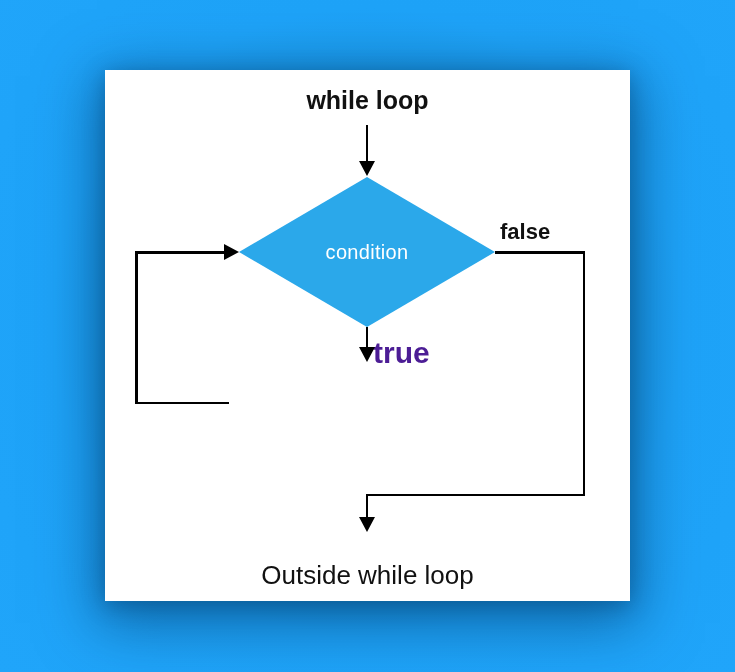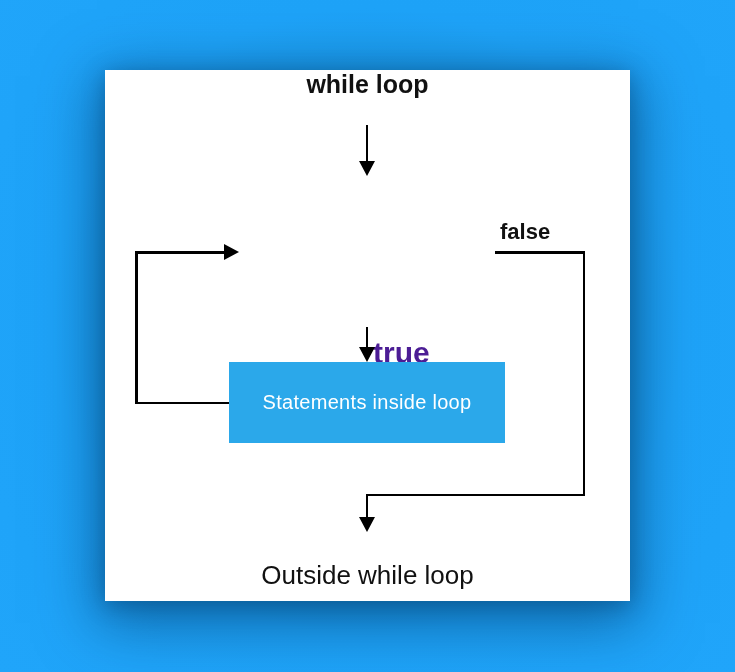--- a/index.html
+++ b/index.html
@@ -72,21 +72,21 @@
     align-items: center;
     justify-content: center;
   }
   .shape-text {
     color: #ffffff;
     font-size: 20px;
     letter-spacing: 0.3px;
   }
   .flow-title {
     position: absolute;
-    top: 0;
+    top: 16px;
     left: 0;
     width: 100%;
     text-align: center;
     font-size: 25px;
     font-weight: bold;
     color: #111111;
   }
   .label-false {
     position: absolute;
     left: 395px;
@@ -120,35 +120,35 @@
 
 <div class="bg"></div>
 
 <div class="card">
 
   <div class="flow-title">while loop</div>
 
   <div class="vline" style="left:260.75px; top:55px; height:38px;"></div>
   <div class="arrow-down" style="left:254px; top:91px;"></div>
 
+  <div class="diamond">
+    <span class="shape-text">condition</span>
+  </div>
 
   <div class="label-false">false</div>
   <div class="hline" style="left:390px; top:181px; width:90px;"></div>
   <div class="vline" style="left:477.5px; top:181px; height:245px;"></div>
   <div class="hline" style="left:262px; top:423.5px; width:218px;"></div>
   <div class="vline" style="left:260.75px; top:424px; height:24px;"></div>
   <div class="arrow-down" style="left:254px; top:447px;"></div>
 
   <div class="label-true">true</div>
   <div class="vline" style="left:260.75px; top:257px; height:22px;"></div>
   <div class="arrow-down" style="left:254px; top:277px;"></div>
 
-  <div class="process-rect">
-    <span class="shape-text">Statements inside loop</span>
-  </div>
 
   <div class="hline" style="left:30px; top:331.5px; width:94px;"></div>
   <div class="vline" style="left:30px; top:181px; height:153px;"></div>
   <div class="hline" style="left:30px; top:181px; width:91px;"></div>
   <div class="arrow-right" style="left:119px; top:174px;"></div>
 
   <div class="label-outside">Outside while loop</div>
 
 </div>
 

